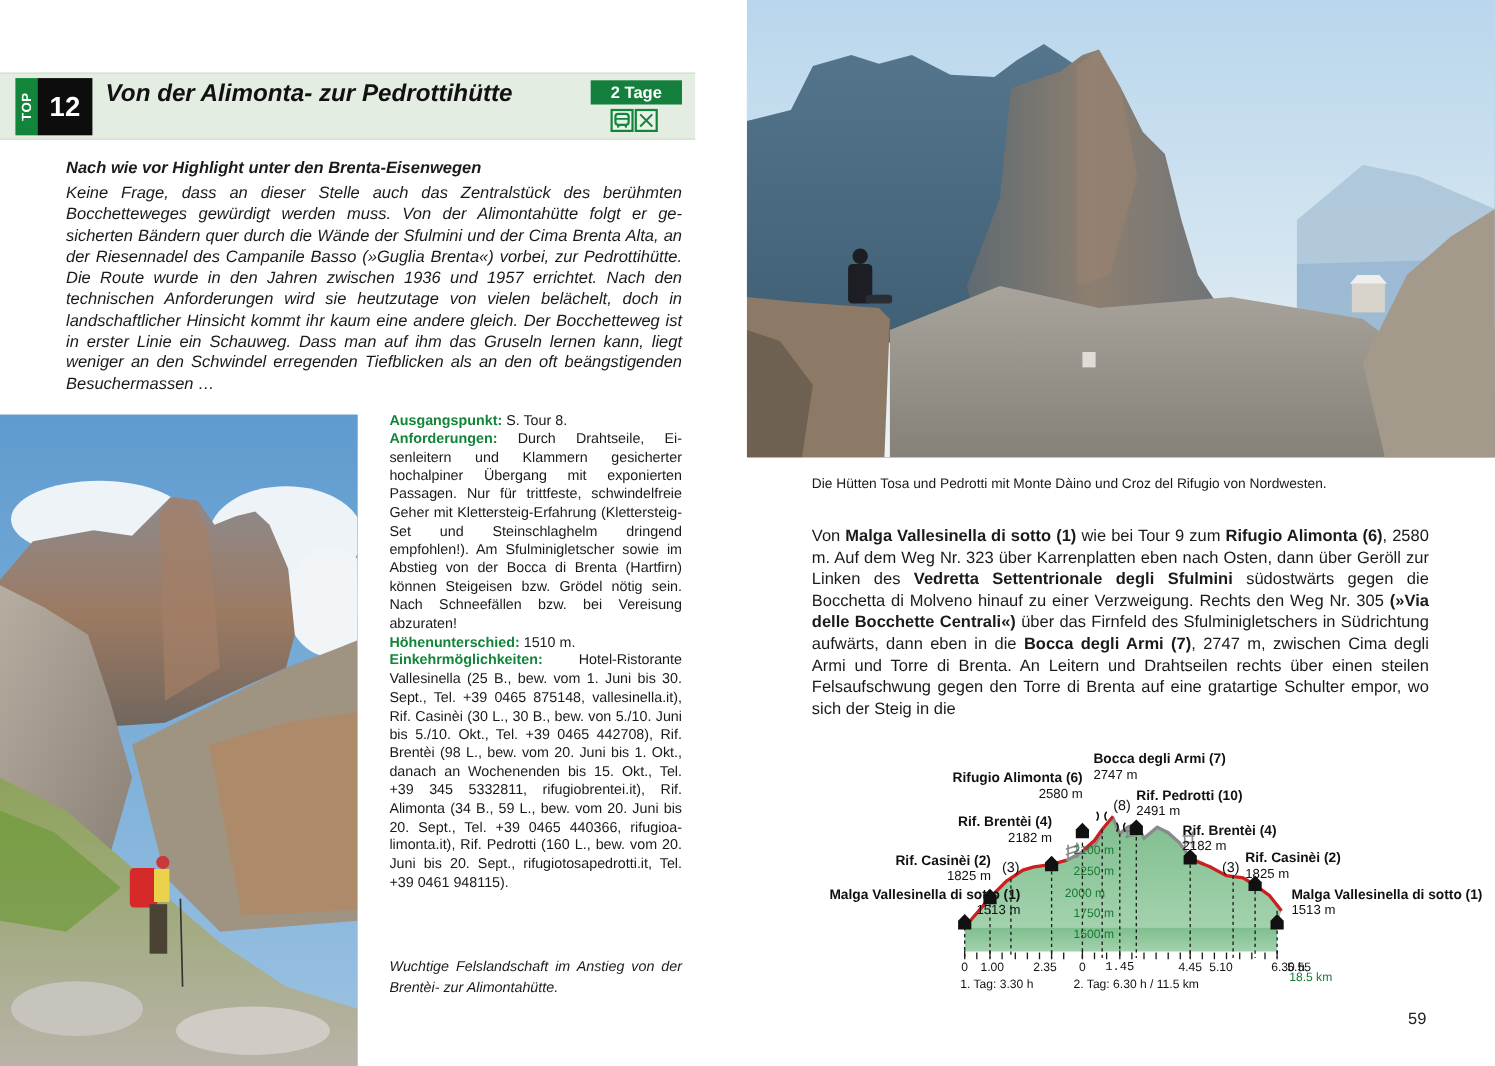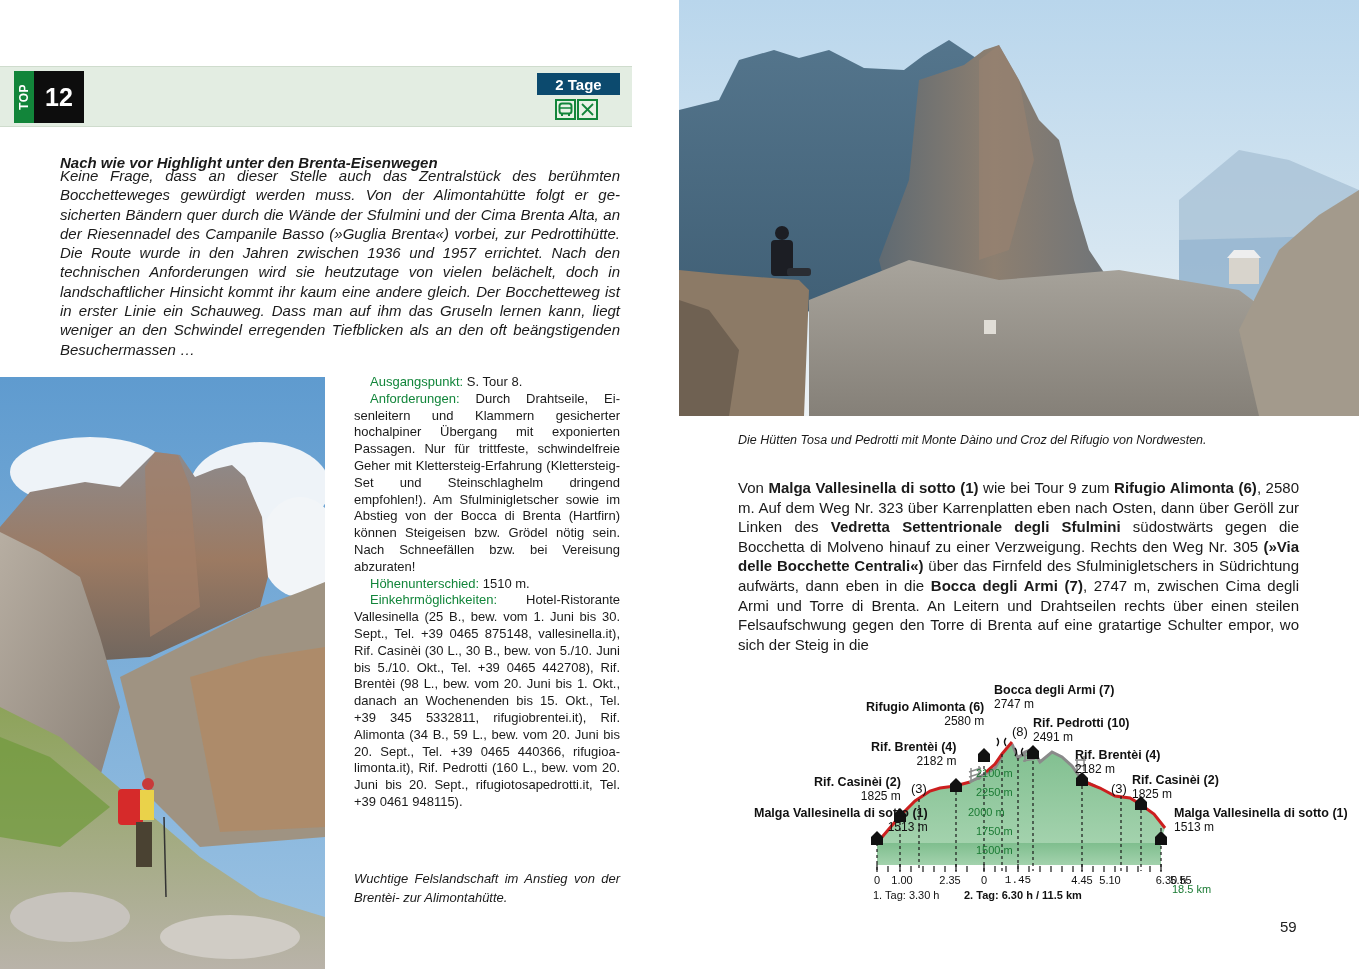--- a/index.html
+++ b/index.html
@@ -21,33 +21,33 @@
     position: absolute; left: 34px; top: 4px; width: 50px; height: 52px;
     background: #0d0d0d; color: #fff; font-weight: bold; font-size: 25px;
     display: flex; align-items: center; justify-content: center;
   }
   .tour-title {
     position: absolute; left: 96px; top: 5px; width: 440px;
     font-style: italic; font-weight: bold; font-size: 22px; line-height: 26px; color: #111;
   }
   .duration-badge {
     position: absolute; left: 537px; top: 6px; width: 83px; height: 22px;
-    background: #0c4a6e; color: #fff; font-weight: bold; font-size: 15px;
+    background: #15803d; color: #fff; font-weight: bold; font-size: 15px;
     display: flex; align-items: center; justify-content: center;
   }
   .header-icons { position: absolute; left: 555px; top: 32px; display: flex; gap: 1px; }
   .header-icon {
     width: 21px; height: 21px; border: 2px solid #12853a; background: #e8f2e6;
     display: flex; align-items: center; justify-content: center;
   }
 
   
   .subtitle {
     position: absolute; left: 60px; top: 143px; width: 560px;
-    font-weight: bold; font-style: italic; font-size: 15px; line-height: 19px; margin-top: 10px;
+    font-weight: bold; font-style: italic; font-size: 15px; line-height: 19px;
   }
   .intro {
     position: absolute; left: 60px; top: 166px; width: 560px;
     font-style: italic; font-size: 15px; line-height: 19.3px; text-align: justify;
     hyphens: manual;
   }
 
   .photo {
     position: absolute; overflow: hidden;
   }
@@ -58,29 +58,29 @@
   }
   .photo-right { left: 679px; top: 0; width: 680px; height: 416px;
     background: linear-gradient(180deg, #c9dff0 0%, #a8c8e2 25%, #7fa8c8 45%, #5d7f96 60%, #8c8a82 80%, #a09a8e 100%);
   }
 
   .info-block {
     position: absolute; left: 354px; top: 374px; width: 266px;
     font-size: 13px; line-height: 16.8px; text-align: justify; color: #1a1a1a;
   }
   .info-block p { margin: 0; }
-  .info-label { color: #12853a; font-weight: normal; margin-left: 16px; }
+  .info-label { color: #12853a; font-weight: bold; }
 
   .caption-left {
     position: absolute; left: 354px; top: 869px; width: 266px;
     font-style: italic; font-size: 13px; line-height: 19px; text-align: justify;
   }
   .caption-right {
     position: absolute; left: 738px; top: 432px; width: 560px;
-    font-style: italic; font-size: 12.5px; line-height: 16px;
+    font-size: 12.5px; line-height: 16px;
   }
 
   .route-text {
     position: absolute; left: 738px; top: 478px; width: 561px;
     font-size: 15px; line-height: 19.6px; text-align: justify;
   }
   .route-text b { font-weight: bold; }
 
   .page-number {
     position: absolute; left: 1280px; top: 918px; font-size: 15px; color: #222;
@@ -102,20 +102,21 @@
 </style>
 </head>
 <body>
 
 <div class="tour-header">
   <div class="top-badge">
       <span>TOP</span>
     </div>
   <div class="tour-number">12</div>
   <div class="tour-title">
+    <div>Von der Alimonta- zur Pedrottihütte</div>
   </div>
   <div class="duration-badge">2 Tage</div>
   <div class="header-icons">
     <div class="header-icon">
       <svg width="15" height="15" viewBox="0 0 15 15">
           <rect x="1.5" y="1.5" width="12" height="10" rx="2.5" fill="none" stroke="#12853a" stroke-width="2"></rect>
           <line x1="2" y1="6" x2="13" y2="6" stroke="#12853a" stroke-width="1.5"></line>
           <rect x="3" y="11" width="2" height="3" fill="#12853a"></rect>
           <rect x="10" y="11" width="2" height="3" fill="#12853a"></rect>
         </svg>
@@ -343,16 +344,16 @@
   <div class="axis-lbl" style="left:162px;top:198px;">1.00</div>
   <div class="axis-lbl" style="left:210px;top:198px;">2.35</div>
   <div class="axis-lbl" style="left:244px;top:198px;">0</div>
   <div class="axis-lbl" style="left:278px;top:198px;font-family:Liberation Mono, monospace;">1.45</div>
   <div class="axis-lbl" style="left:342px;top:198px;">4.45</div>
   <div class="axis-lbl" style="left:370px;top:198px;">5.10</div>
   <div class="axis-lbl" style="left:399px;top:198px;margin-left:42px;">5.55</div>
   <div class="axis-lbl" style="left:431px;top:198px;">6.30 h</div>
 
   <div class="day-lbl" style="left:133px;top:213px;">1. Tag: 3.30 h</div>
-  <div class="day-lbl" style="left:224px;top:213px;font-weight:bold;">2. Tag: 6.30 h / 11.5 km</div>
+  <div class="day-lbl" style="left:236px;top:213px;">2. Tag: 6.30 h / 11.5 km</div>
 </div>
 
 <div class="page-number">59</div>
 
 </body></html>

